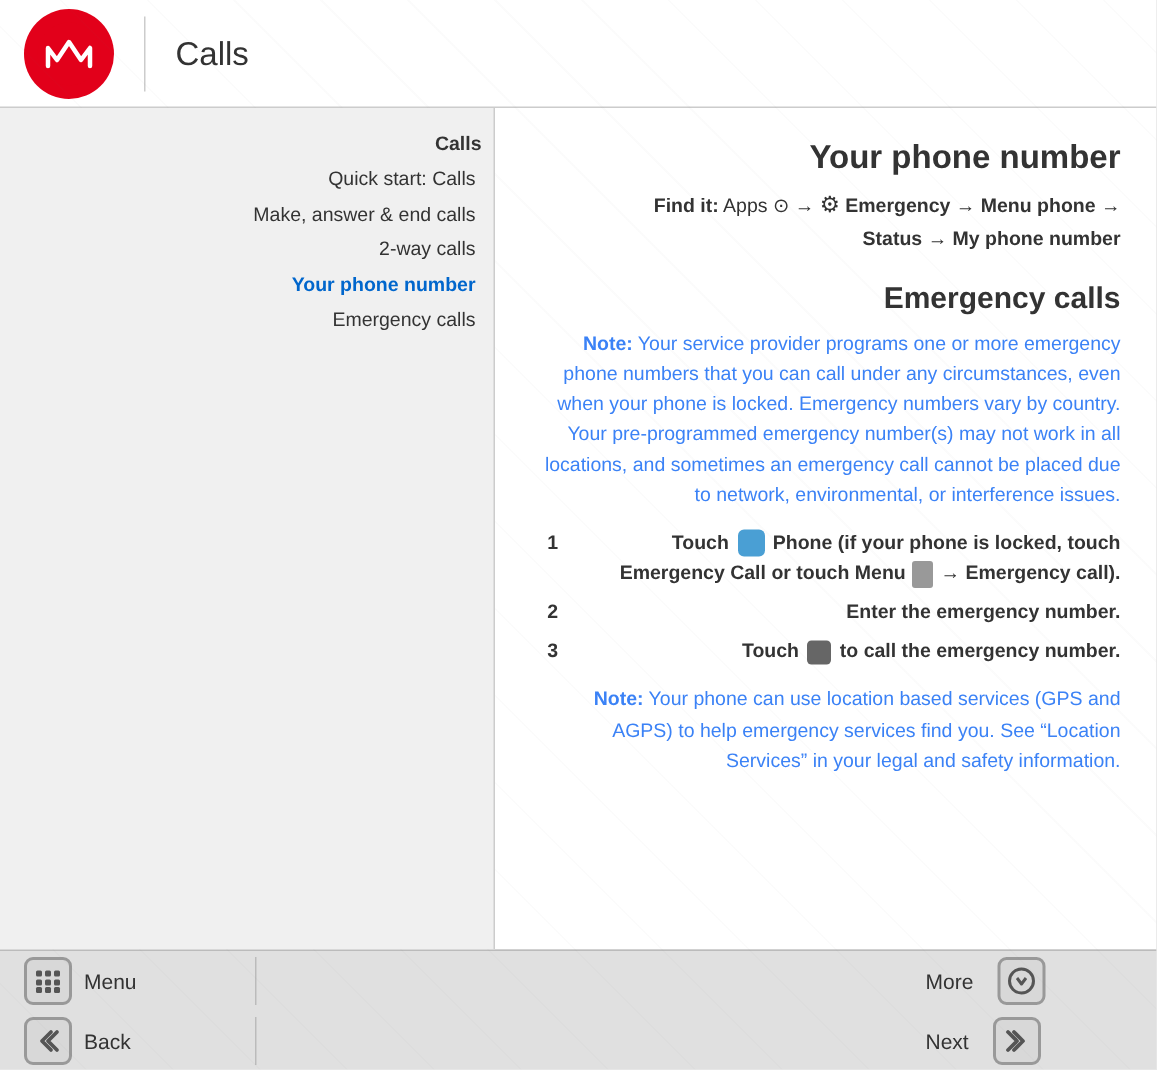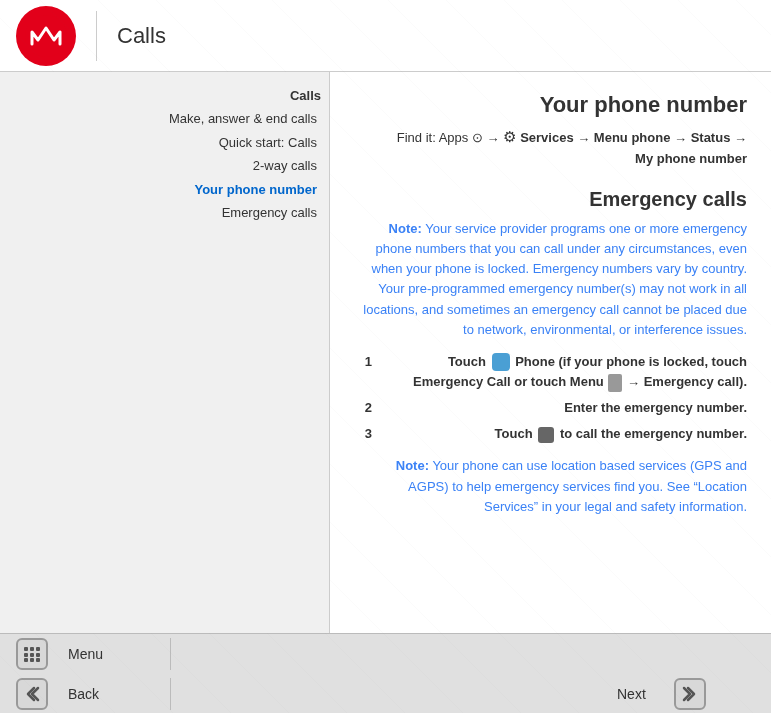--- a/index.html
+++ b/index.html
@@ -134,21 +134,21 @@
     }
 
     .find-it-text {
       font-size: 13px;
       color: #333;
       margin-bottom: 20px;
       line-height: 1.5;
     }
 
     .find-it-text .bold {
-      font-weight: normal;
+      font-weight: bold;
       padding-left: 40px;
     }
 
     .subsection-heading {
       font-size: 20px;
       font-weight: bold;
       color: #333;
       margin-bottom: 8px;
     }
 
@@ -199,21 +199,21 @@
 
     .footer-row {
       display: flex;
       align-items: center;
       height: 40px;
     }
 
     .footer-btn {
       display: flex;
       align-items: center;
-      gap: 20px;
+      gap: 8px;
       padding: 6px 16px;
       cursor: pointer;
       min-width: 170px;
     }
 
     .footer-btn-label {
       font-size: 14px;
       color: #333;
     }
 
@@ -257,43 +257,43 @@
     <div class="header-divider"></div>
     <span class="header-title">Calls</span>
   </div>
 
   <div class="content-area">
 
     <div class="sidebar">
       <div class="sidebar-section-title">Calls</div>
 
       <div class="sidebar-item indent1">
+        <span>Quick start: Calls</span>
+      </div>
+      <div class="sidebar-item indent1">
         <span>Make, answer &amp; end calls</span>
-      </div>
-      <div class="sidebar-item indent1">
-        <span>Quick start: Calls</span>
       </div>
       <div class="sidebar-item">
         <span>2-way calls</span>
       </div>
       <div class="sidebar-item active">
         <span>Your phone number</span>
       </div>
       <div class="sidebar-item">
         <span>Emergency calls</span>
       </div>
     </div>
 
     <div class="main-content">
 
       <div class="section-heading">Your phone number</div>
 
       <div class="find-it-text">
         <span class="bold">Find it:</span>
-        <span> Apps ⊙ → <span style="font-size:15px;">⚙</span> <strong>Services</strong> → <strong>Menu phone</strong> → <strong>Status</strong> → <strong>My phone number</strong></span>
+        <span> Apps ⊙ → <span style="font-size:15px;">⚙</span> <strong>Emergency</strong> → <strong>Menu phone</strong> → <strong>Status</strong> → <strong>My phone number</strong></span>
       </div>
 
       <div class="subsection-heading">Emergency calls</div>
 
       <div class="body-text">
         <span class="bold">Note:</span>
         <span>Your service provider programs one or more emergency phone numbers that you can call under any circumstances, even when your phone is locked. Emergency numbers vary by country. Your pre-programmed emergency number(s) may not work in all locations, and sometimes an emergency call cannot be placed due to network, environmental, or interference issues.</span>
       </div>
 
       <ol class="numbered-list">
@@ -342,20 +342,29 @@
             <rect x="1" y="13" width="4" height="4" rx="1" fill="#555"></rect>
             <rect x="7" y="13" width="4" height="4" rx="1" fill="#555"></rect>
             <rect x="13" y="2" width="4" height="4" rx="1" fill="#555"></rect>
             <rect x="13" y="8" width="4" height="4" rx="1" fill="#555"></rect>
             <rect x="13" y="13" width="4" height="4" rx="1" fill="#555"></rect>
           </svg>
         </div>
         <span class="footer-btn-label">Menu</span>
       </div>
       <div class="footer-divider-v"></div>
+      <div class="footer-btn" style="justify-content:flex-end; flex-direction:row-reverse; margin-left:auto;">
+        <div class="footer-icon">
+          <svg width="20" height="20" viewBox="0 0 20 20">
+            <circle cx="10" cy="10" r="8" fill="none" stroke="#555" stroke-width="2"></circle>
+            <polyline points="7,8 10,12 13,8" fill="none" stroke="#555" stroke-width="2" stroke-linejoin="round"></polyline>
+          </svg>
+        </div>
+        <span class="footer-btn-label" style="margin-right:8px;">More</span>
+      </div>
     </div>
     <div class="footer-row-divider"></div>
     <div class="footer-row">
       <div class="footer-btn">
         <div class="footer-icon">
           <svg width="20" height="20" viewBox="0 0 20 20">
             <polyline points="12,4 6,10 12,16" fill="none" stroke="#555" stroke-width="2.5" stroke-linejoin="round" stroke-linecap="round"></polyline>
             <polyline points="16,4 10,10 16,16" fill="none" stroke="#555" stroke-width="2.5" stroke-linejoin="round" stroke-linecap="round"></polyline>
           </svg>
         </div>

